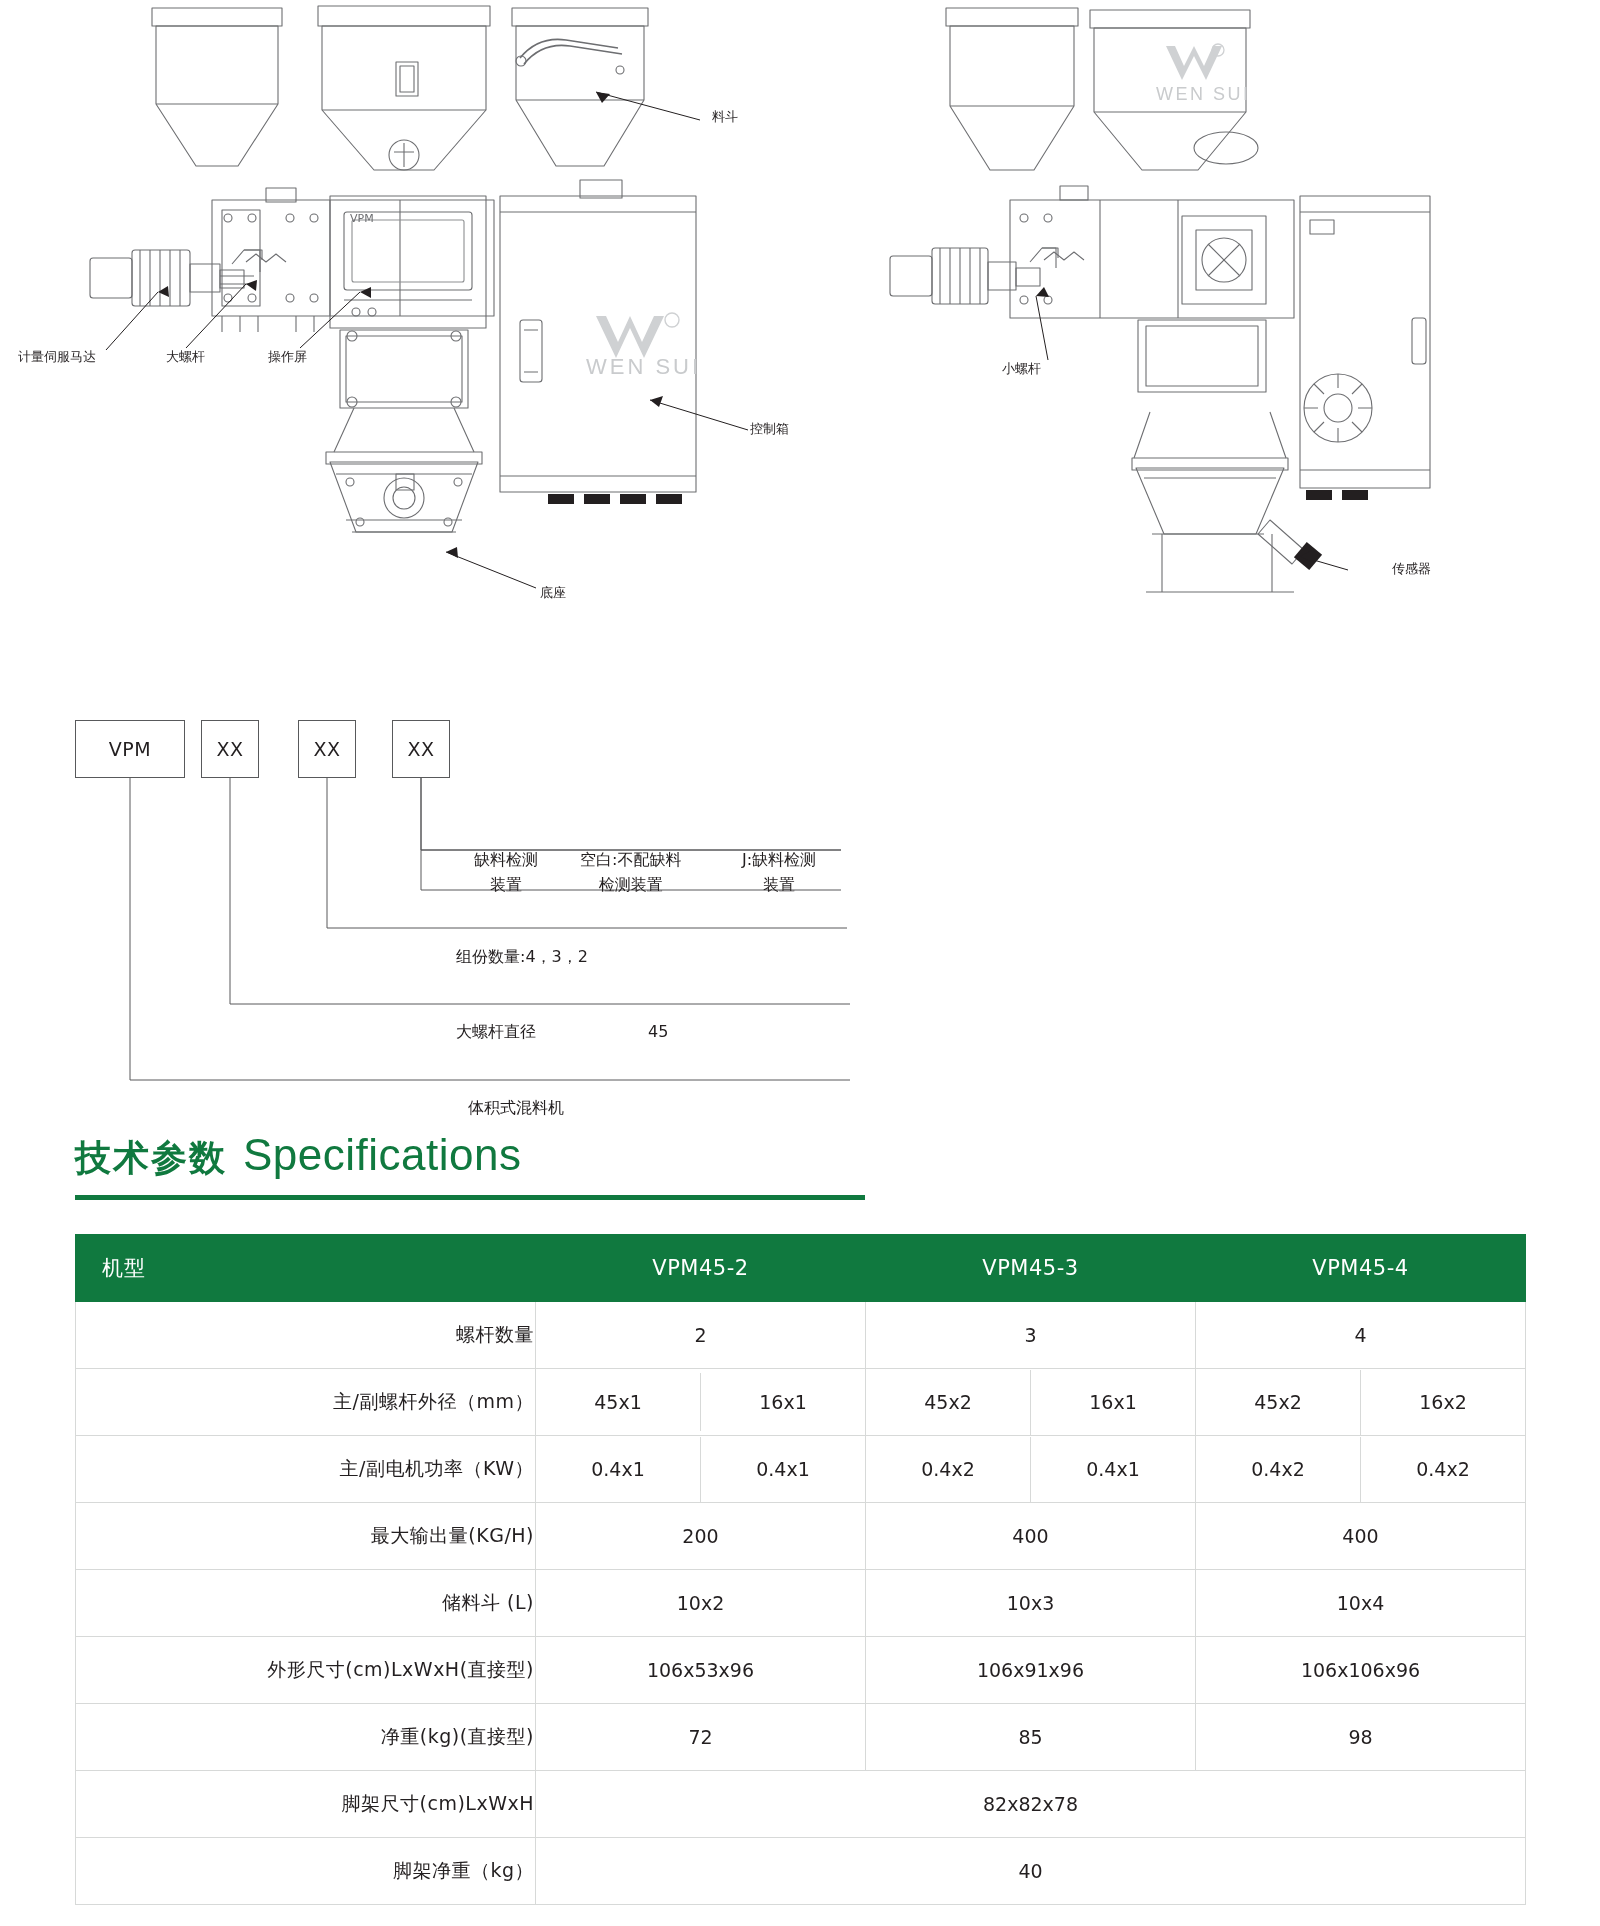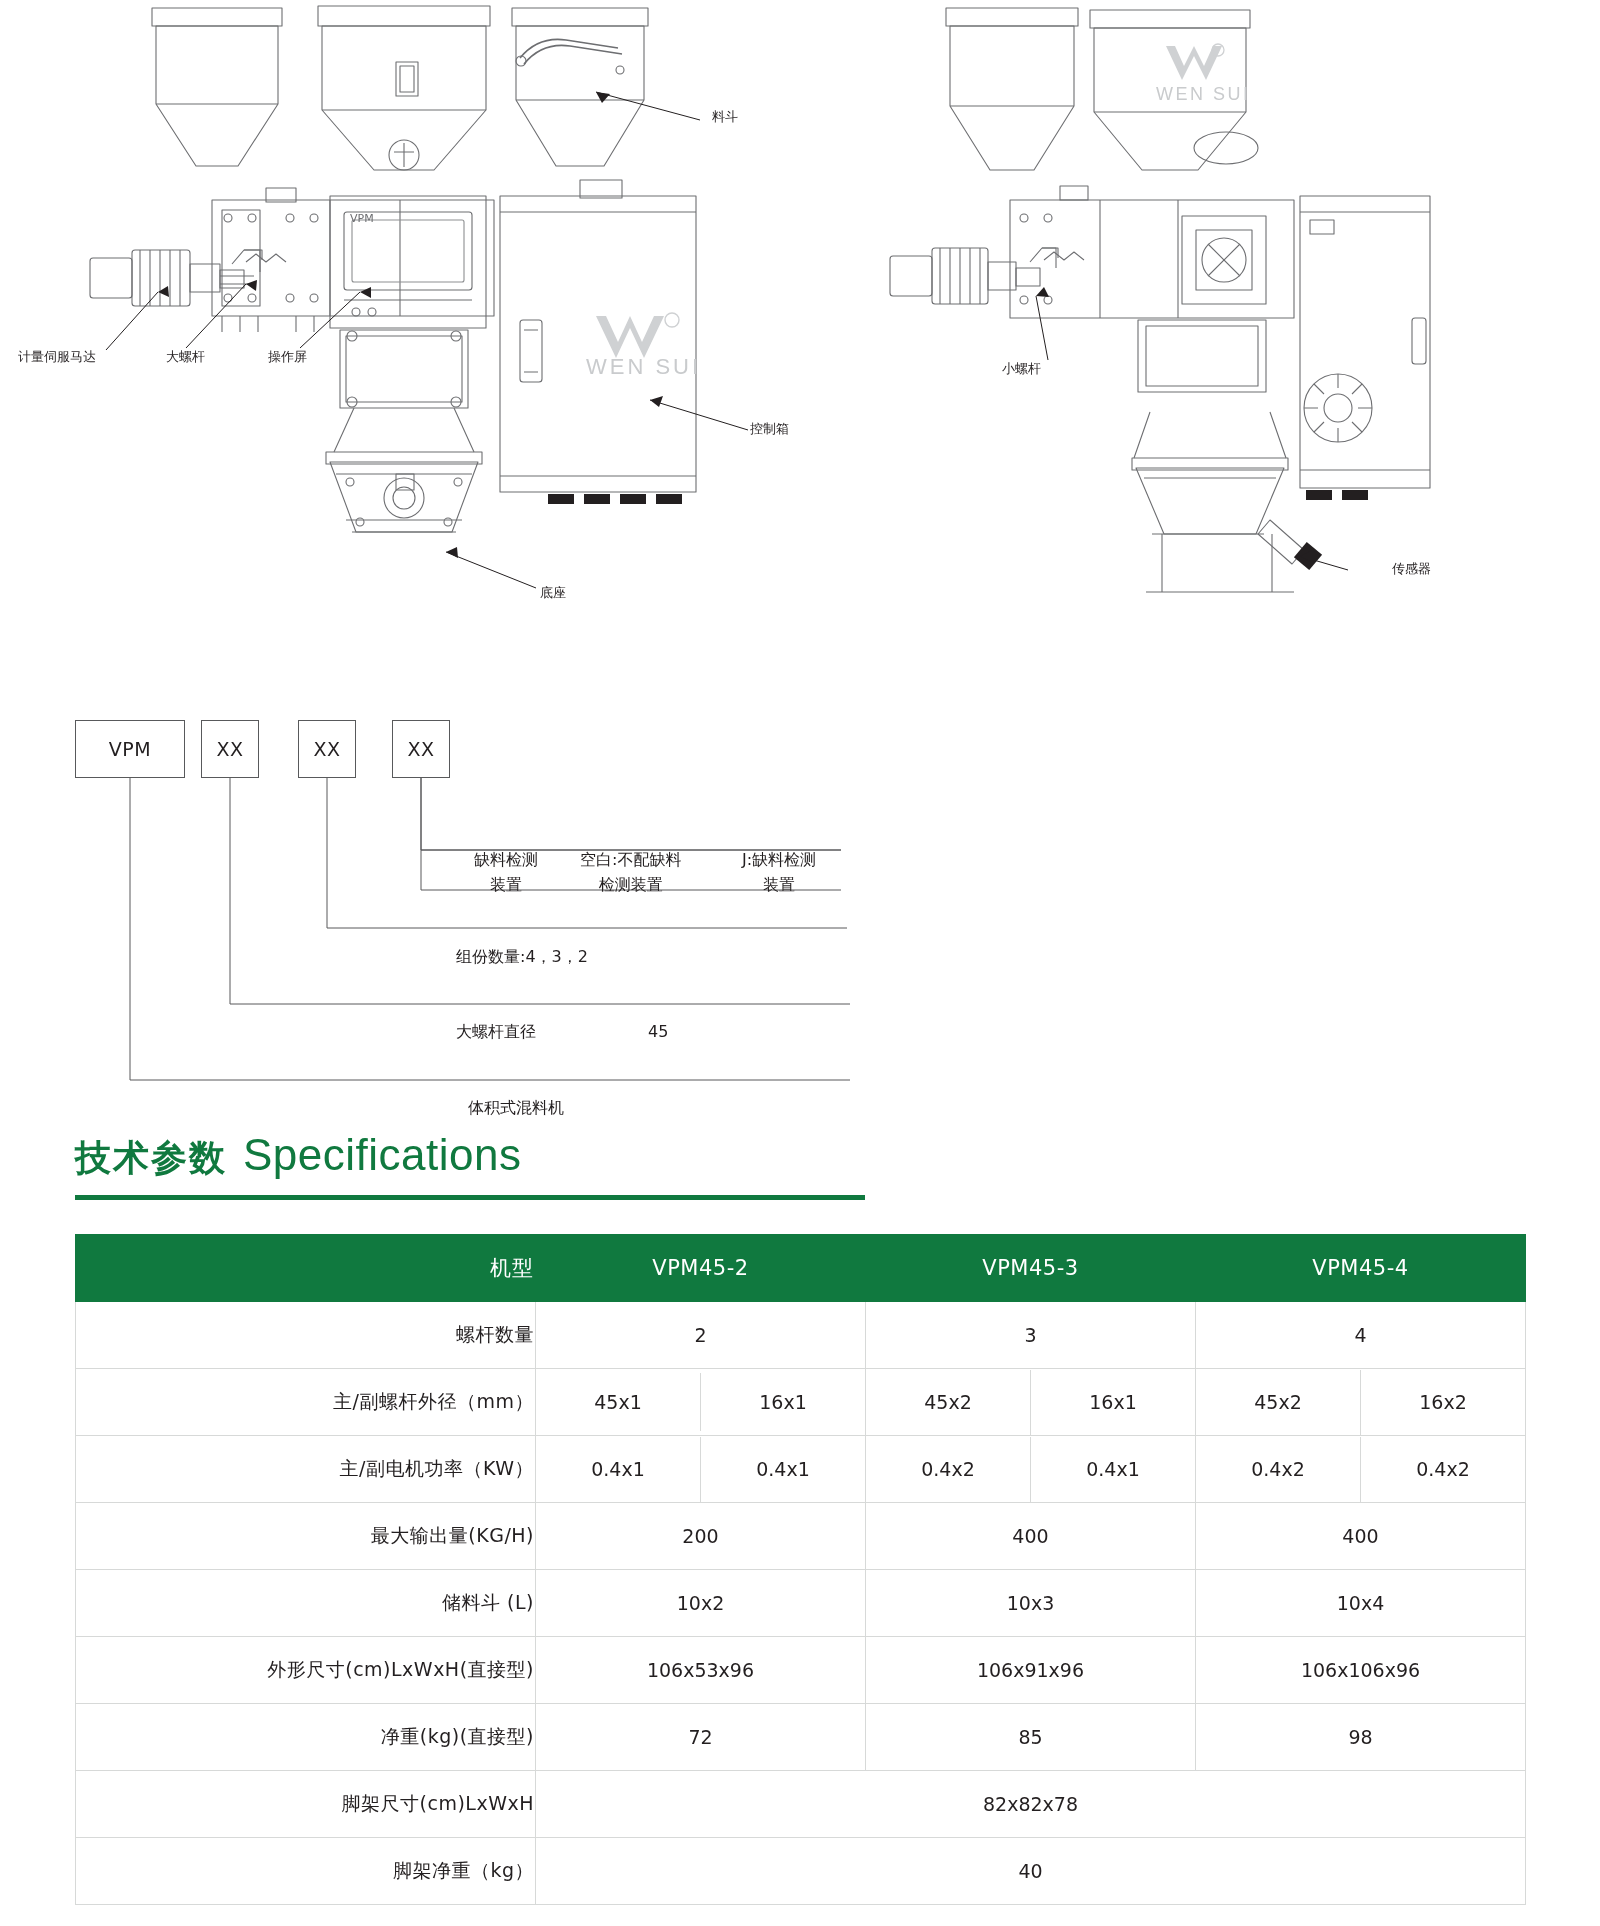--- a/index.html
+++ b/index.html
@@ -114,22 +114,22 @@
     font-weight: normal;
     color: #231f20;
   }
   table.spec thead th {
     background: #10793f;
     color: #ffffff;
     border-color: #10793f;
     font-size: 21px;
   }
   table.spec thead th.label {
-    text-align: right;
-    padding-left: 8px;
+    text-align: left;
+    padding-left: 26px;
     letter-spacing: 1px;
   }
   table.spec thead th.model { text-align: center; letter-spacing: 0.5px; }
   table.spec td.label {
     text-align: right;
     padding-left: 26px;
     letter-spacing: 0.5px;
   }
   table.spec td.val { text-align: center; }
 

